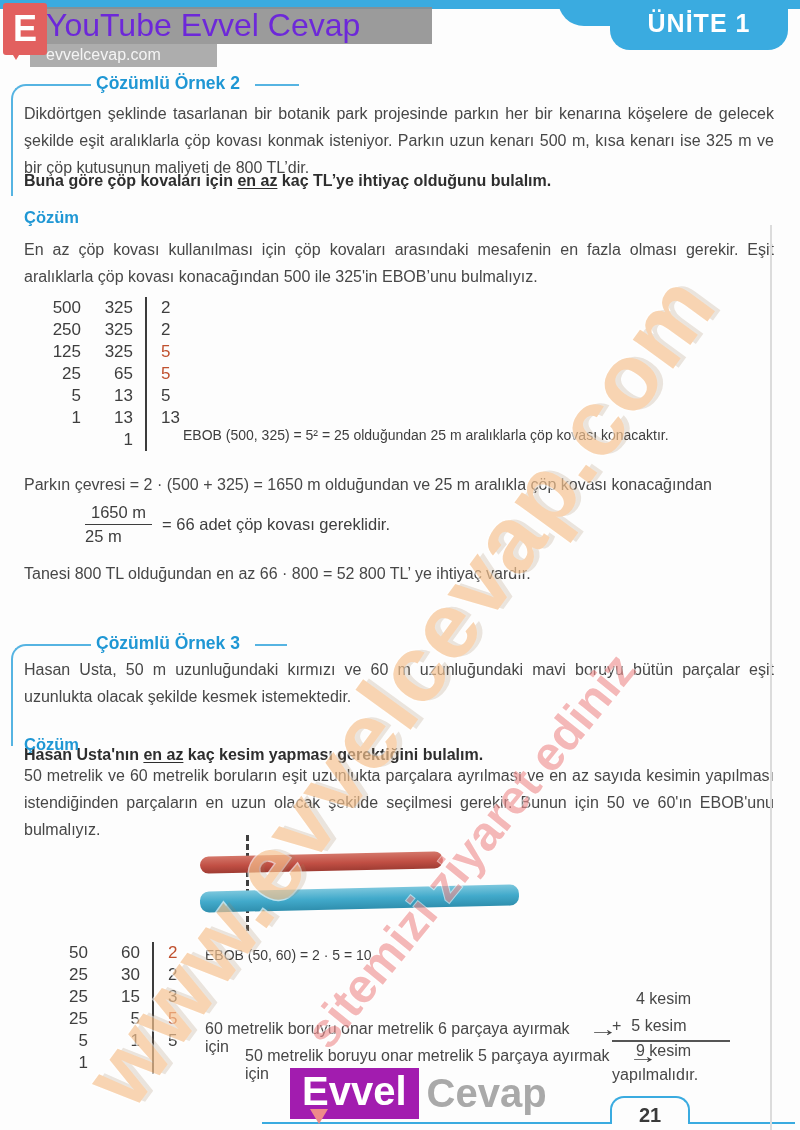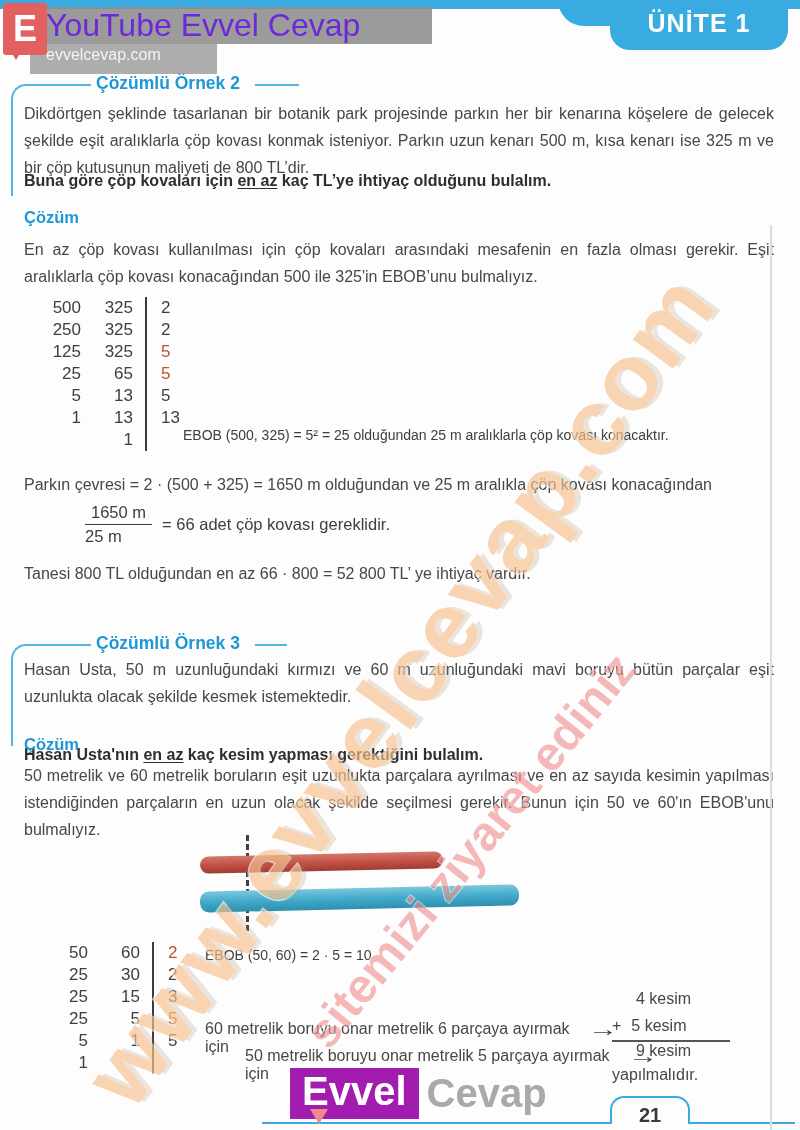--- a/index.html
+++ b/index.html
@@ -28,21 +28,21 @@
   }
   .e-logo::after {
     content:""; position:absolute; left:5px; bottom:-13px;
     border:8px solid transparent; border-top:13px solid #e2605f;
   }
   .banner1 {
     left:30px; top:7px; height:37px; background:rgba(141,141,141,.88); color:#6d28d9;
     font-size:32px; line-height:36px; padding:0 72px 0 16px; z-index:3;
   }
   .banner2 {
-    left:30px; top:44px; height:30px; background:rgba(152,152,152,.8); color:#f4f4f4;
+    left:30px; top:44px; height:23px; background:rgba(152,152,152,.8); color:#f4f4f4;
     font-size:16px; line-height:22px; padding:0 56px 0 16px; z-index:3;
   }
 
   
   .wm-main {
     left:-180px; top:630px; width:1160px; height:120px; display:flex; align-items:center; justify-content:center;
     transform:rotate(-54deg); font-size:94px; font-weight:bold; letter-spacing:2px;
     color:#f6c28f; -webkit-text-stroke:3px rgba(255,255,255,.95); paint-order:stroke fill;
     text-shadow:4px 4px 0 rgba(160,130,95,.30);
     opacity:.68; z-index:5; pointer-events:none; white-space:nowrap;

